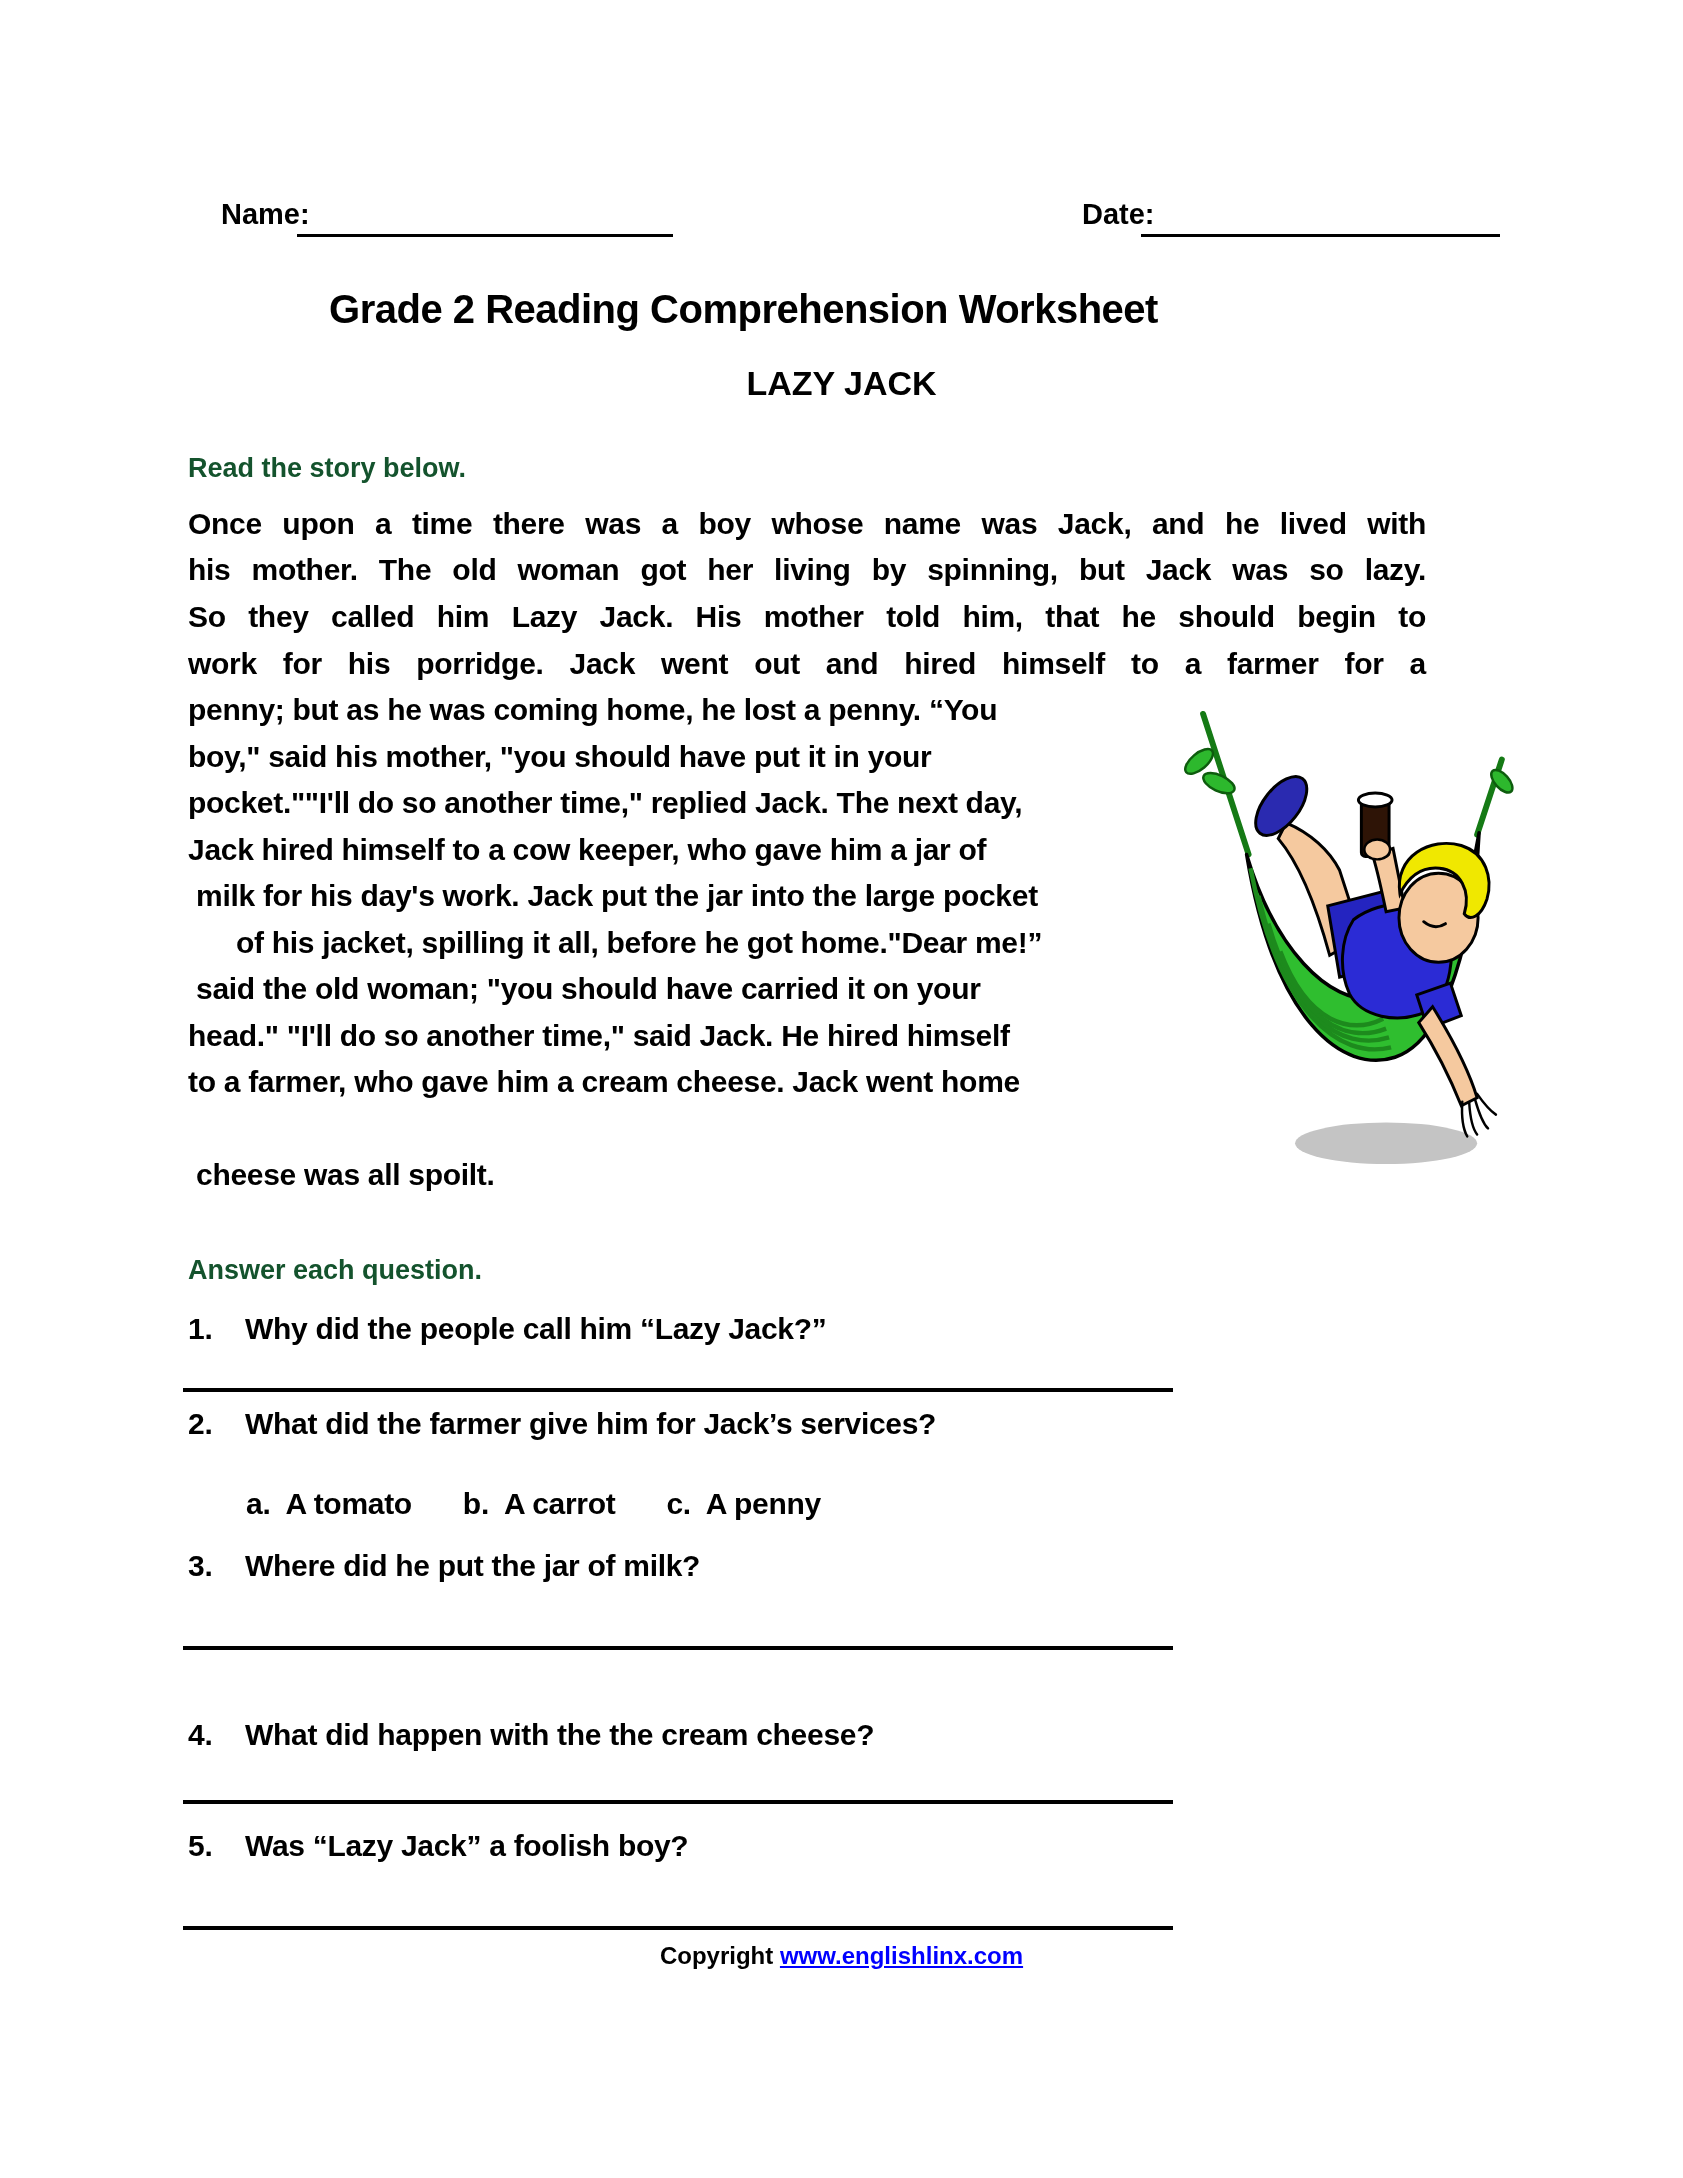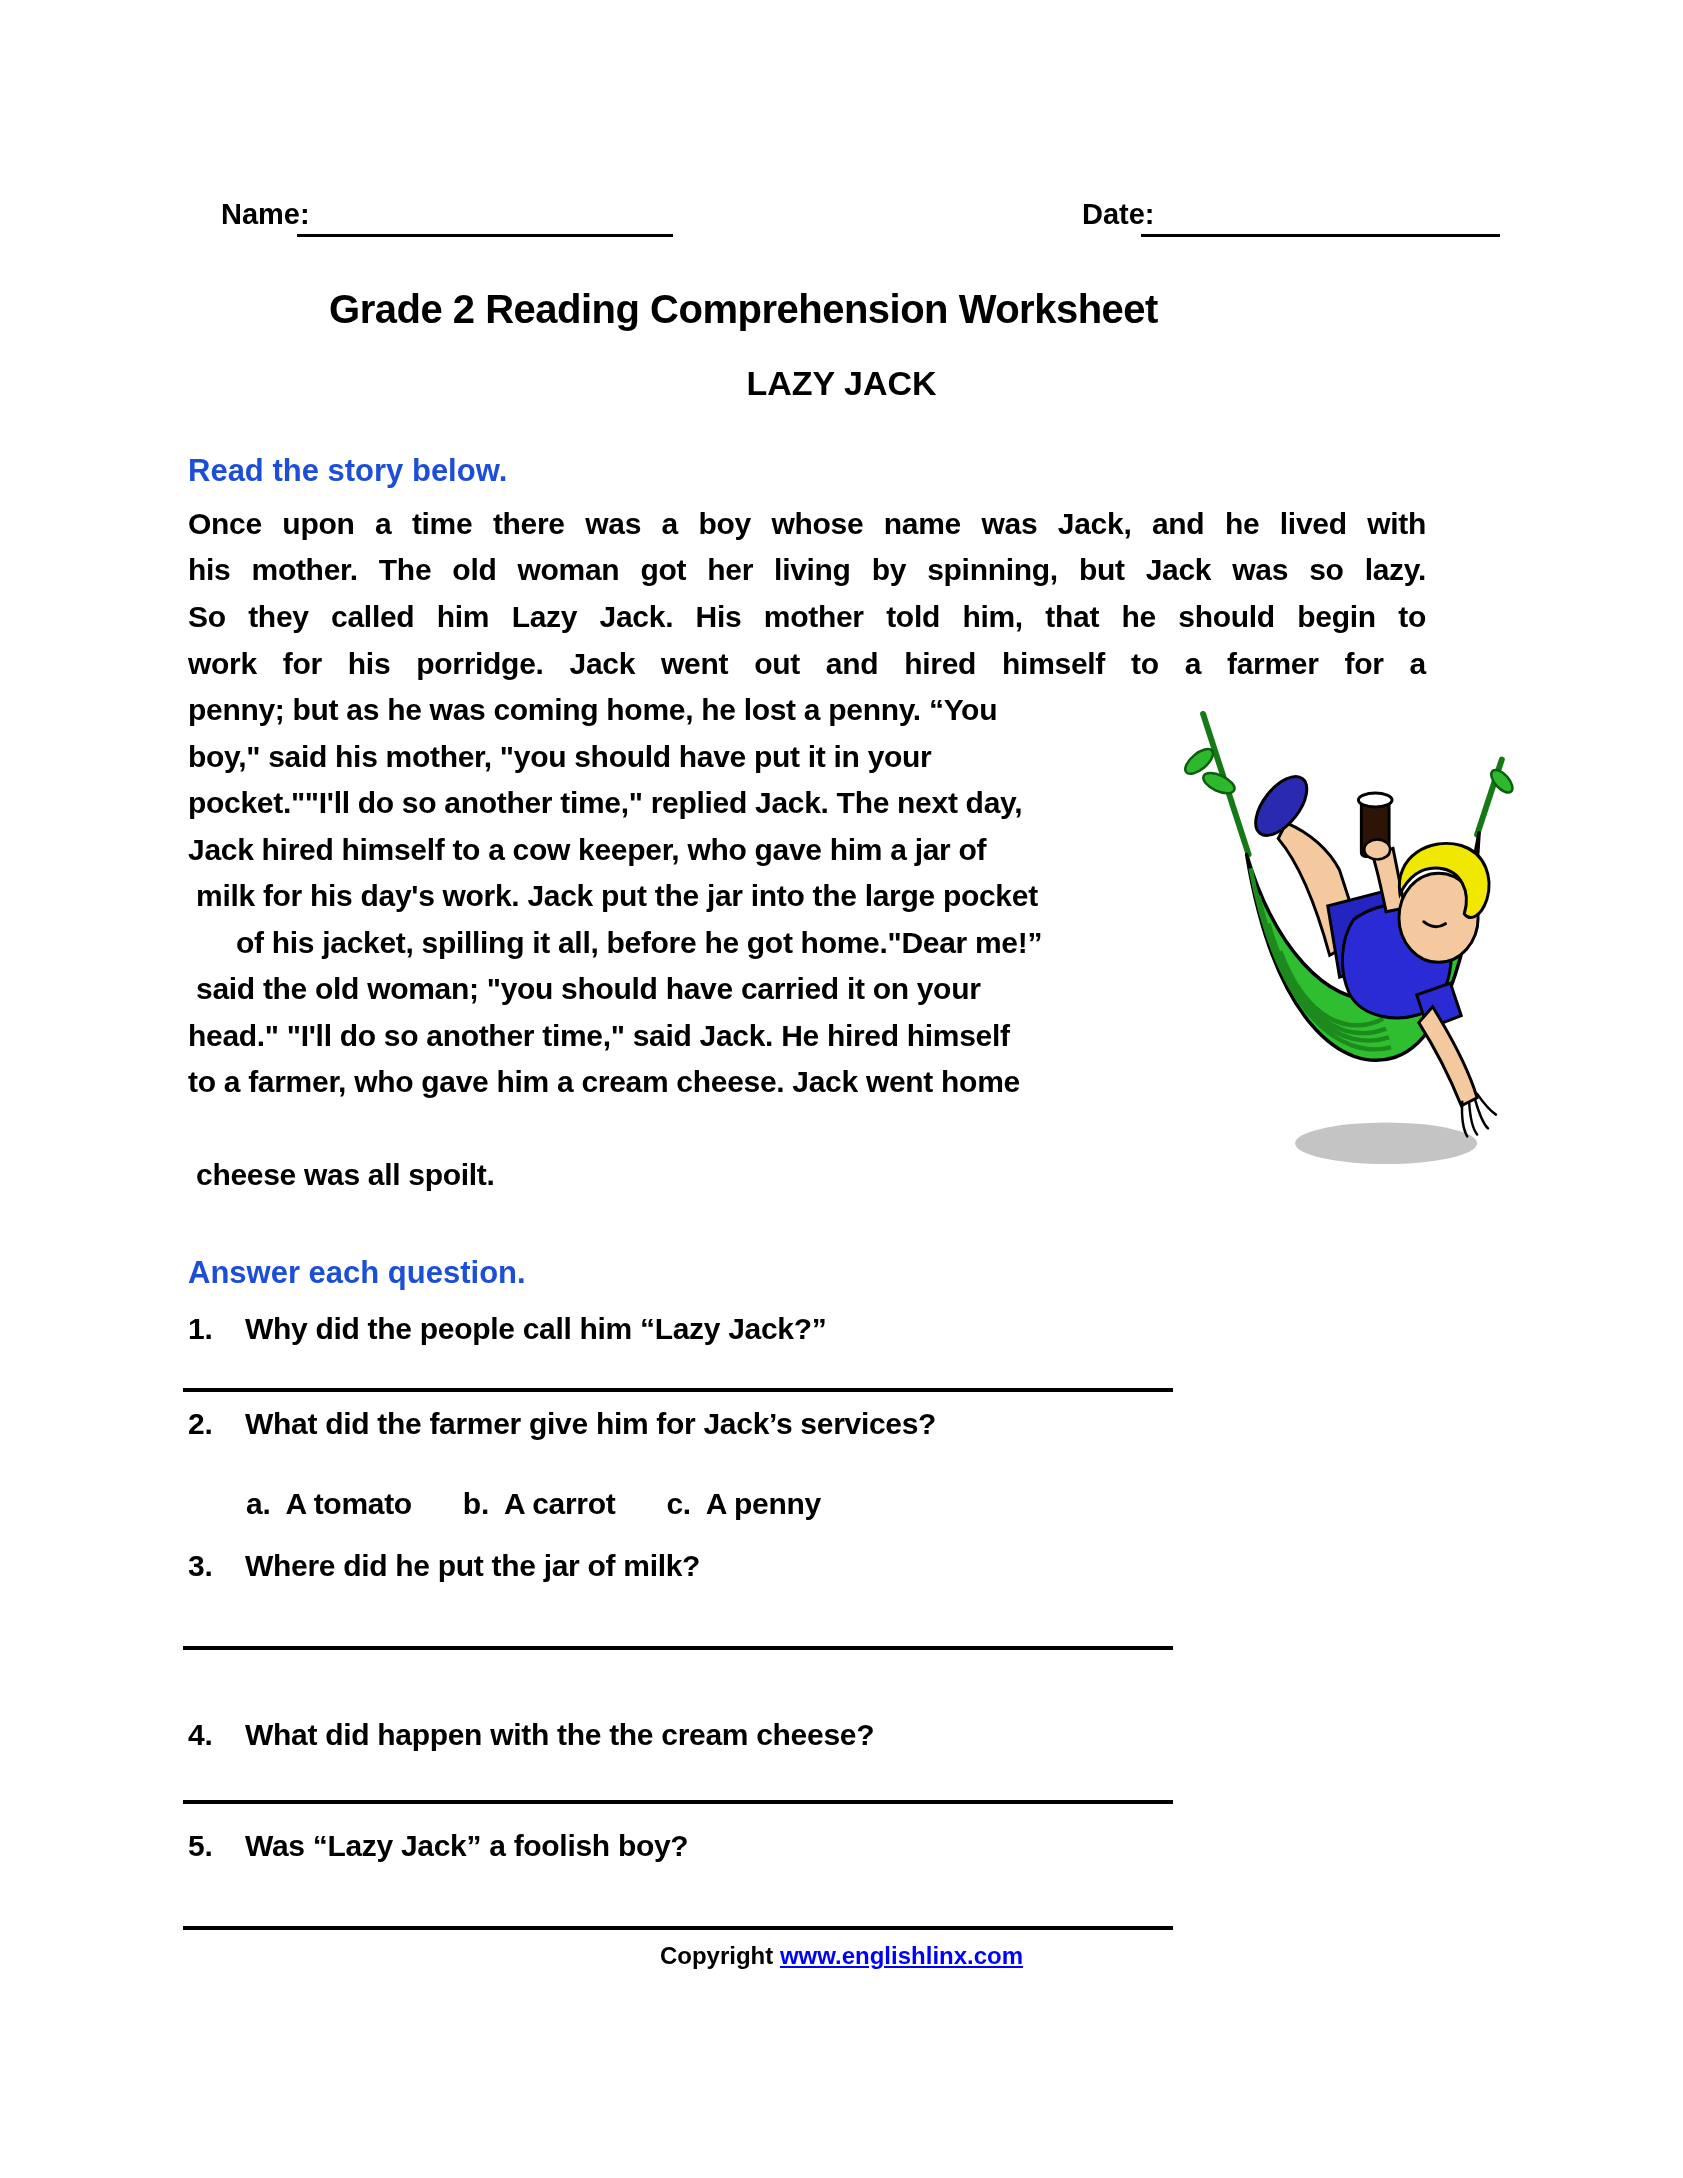--- a/index.html
+++ b/index.html
@@ -19,22 +19,22 @@
   .doc-title {
     left:0; width:1487px; top:287px;
     text-align:center; font-size:40px; font-weight:bold;
     letter-spacing:-0.5px;
   }
   .doc-subtitle {
     left:0; width:1683px; top:364px;
     text-align:center; font-size:34px; font-weight:bold;
   }
   .section-heading {
-    left:188px; font-size:31px; font-weight:bold;
-    color:#1d4ed8;
+    left:188px; font-size:27px; font-weight:bold;
+    color:#14532d;
   }
   .story-line {
     left:188px; height:47px; line-height:47px;
     font-size:30px; font-weight:bold; letter-spacing:-0.3px;
   }
   .story-line.justify {
     width:1238px;
     text-align:justify; text-align-last:justify;
   }
   .story-line.ragged {

